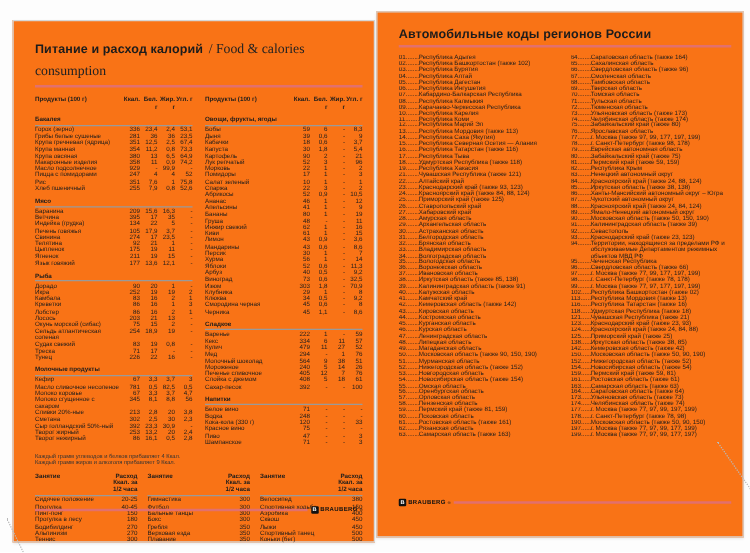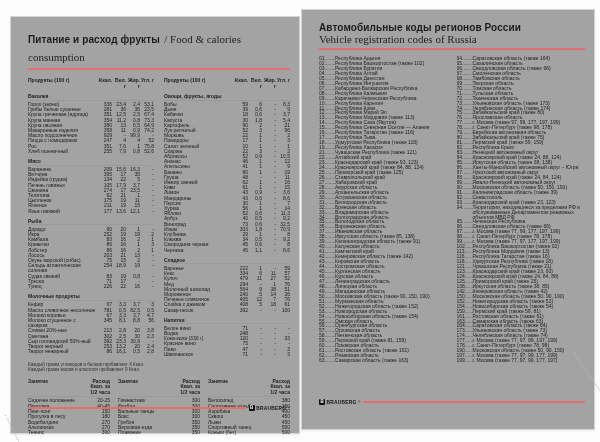--- a/index.html
+++ b/index.html
@@ -1,18 +1,18 @@
 <!DOCTYPE html>
 <html><head>
 <meta charset="utf-8">
 <style>
   html,body{margin:0;padding:0;background:#ffffff;}
   .canvas{position:relative;width:600px;height:442px;background:#fdfdfd;overflow:hidden;
           font-family:"Liberation Sans",sans-serif;color:#1c1c1c;}
-  .page{position:absolute;background:#a3a3a3;border:1px solid #d6d6d6;box-shadow:0 1px 2px rgba(0,0,0,.08);}
+  .page{position:absolute;background:#f97316;border:1px solid #d6d6d6;box-shadow:0 1px 2px rgba(0,0,0,.08);}
   .page-left{left:10px;top:16px;width:288px;height:416px;}
   .page-right{left:301px;top:9px;width:292px;height:419px;}
   .inner{position:absolute;left:17px;right:9px;top:12px;bottom:8px;}
 
   .title-ru{font-weight:bold;font-size:10px;letter-spacing:.1px;}
   .title-en{font-family:"Liberation Serif",serif;font-size:11px;color:#222;}
   .red-rule{height:2px;background:#e2706e;margin-top:3px;}
 
   
   .food-cols{display:flex;gap:10px;margin-top:7px;}
@@ -59,21 +59,21 @@
   .dots-right{right:-14px;bottom:26px;transform:rotate(55deg);transform-origin:right bottom;}
 </style>
 </head>
 <body>
 
 <div class="canvas">
 
   <div class="page page-left">
     <div class="inner">
       <div>
-        <span class="title-ru">Питание и расход фрукты</span>
+        <span class="title-ru">Питание и расход калорий</span>
         <span class="title-en">/ Food &amp; calories consumption</span>
       </div>
       <div class="red-rule"></div>
 
       <div class="food-cols">
         <div class="food-col" id="food-col-1">
             <div class="f-head">
               <span class="f-name">Продукты (100 г)</span>
               <span class="f-v">Ккал.</span>
               <span class="f-v">Бел. г</span>
@@ -798,21 +798,20 @@
           <span class="brand-reg">®</span>
         </div>
       </div>
     </div>
     <div class="dots dots-left"></div>
   </div>
 
   <div class="page page-right">
     <div class="inner">
       <div class="title-ru">Автомобильные коды регионов России</div>
-      <div class="title-en">Vehicle registration codes of Russia</div>
       <div class="red-rule"></div>
 
       <div class="rc-cols">
         <div class="rc-col" id="codes-col-1">
             <div class="rc-row">
               <span class="rc-code">01..............</span>
               <span class="rc-name">Республика Адыгея</span>
             </div>
             <div class="rc-row">
               <span class="rc-code">02..............</span>

